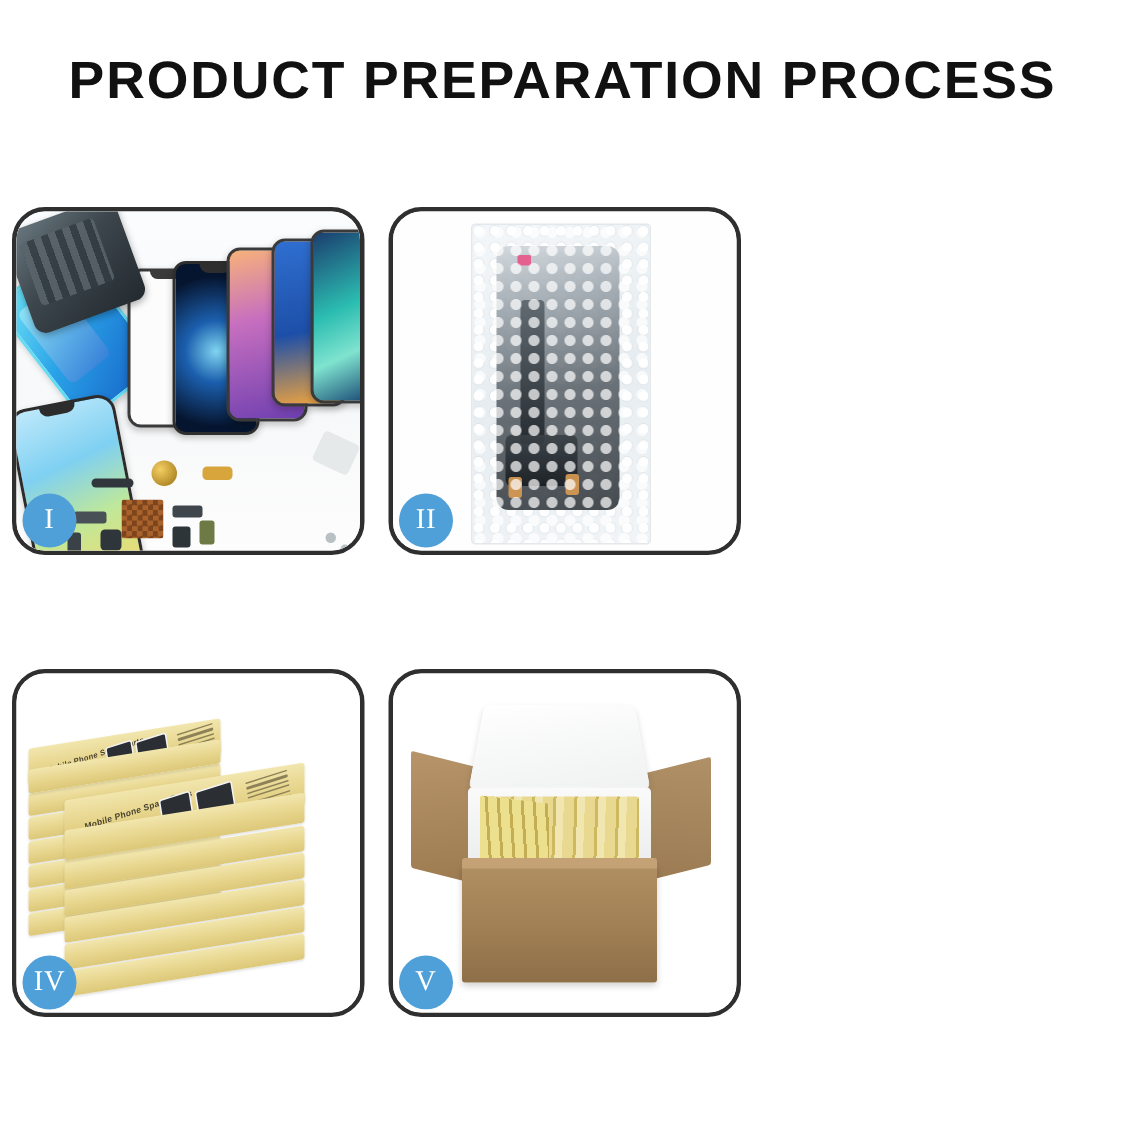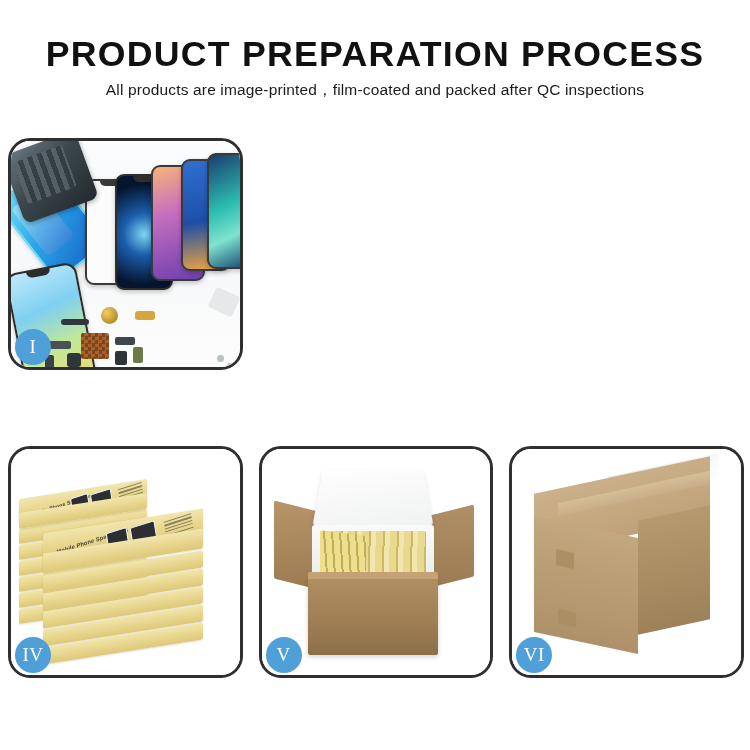--- a/index.html
+++ b/index.html
@@ -243,21 +243,20 @@
     background:linear-gradient(160deg,rgba(222,226,230,.75),rgba(255,255,255,0));
     transform:skewY(-12deg);}
 </style>
 </head>
 <body>
 
 <div class="page">
 
   <div class="header">
     <div class="title">PRODUCT PREPARATION PROCESS</div>
-    <div class="subtitle">All products are image-printed，film-coated and packed after QC inspections</div>
   </div>
 
   <div class="grid">
 
     <div class="row">
 
       <div class="panel">
         <div class="pinner p1">
           <div class="fan">
             <div class="ph ph-a"></div>
@@ -280,20 +279,34 @@
             <div class="part pt10"></div>
 
             <div class="part pt12"></div>
             <div class="part pt13"></div>
             <div class="part pt14"></div>
           </div>
         </div>
         <div class="badge">I</div>
       </div>
 
+      <div class="panel">
+        <div class="pinner p2">
+          <div class="bubblebag">
+            <div class="scr2"></div>
+            <div class="flex2"></div>
+            <div class="flex2b"></div>
+            <div class="conn2 cn-a"></div>
+            <div class="conn2 cn-b"></div>
+            <div class="tag2"></div>
+            <div class="bubov"></div>
+          </div>
+        </div>
+        <div class="badge">II</div>
+      </div>
 
 
     </div>
 
     <div class="row">
 
       <div class="panel">
         <div class="pinner p4">
           <div class="stack">
 
@@ -350,28 +363,16 @@
           <div class="flapR5"></div>
           <div class="foamlid5"></div>
           <div class="foambox5"></div>
           <div class="goldin5"></div>
           <div class="goldin5b"></div>
           <div class="carton5"></div>
         </div>
         <div class="badge">V</div>
       </div>
 
-      <div class="panel">
-        <div class="pinner p6">
-          <div class="sh6"></div>
-          <div class="box6top"></div>
-          <div class="tape6"></div>
-          <div class="box6side"></div>
-          <div class="box6front"></div>
-          <div class="tab6a"></div>
-          <div class="tab6b"></div>
-        </div>
-        <div class="badge">VI</div>
-      </div>
 
     </div>
   </div>
 </div>
 
 </body></html>

